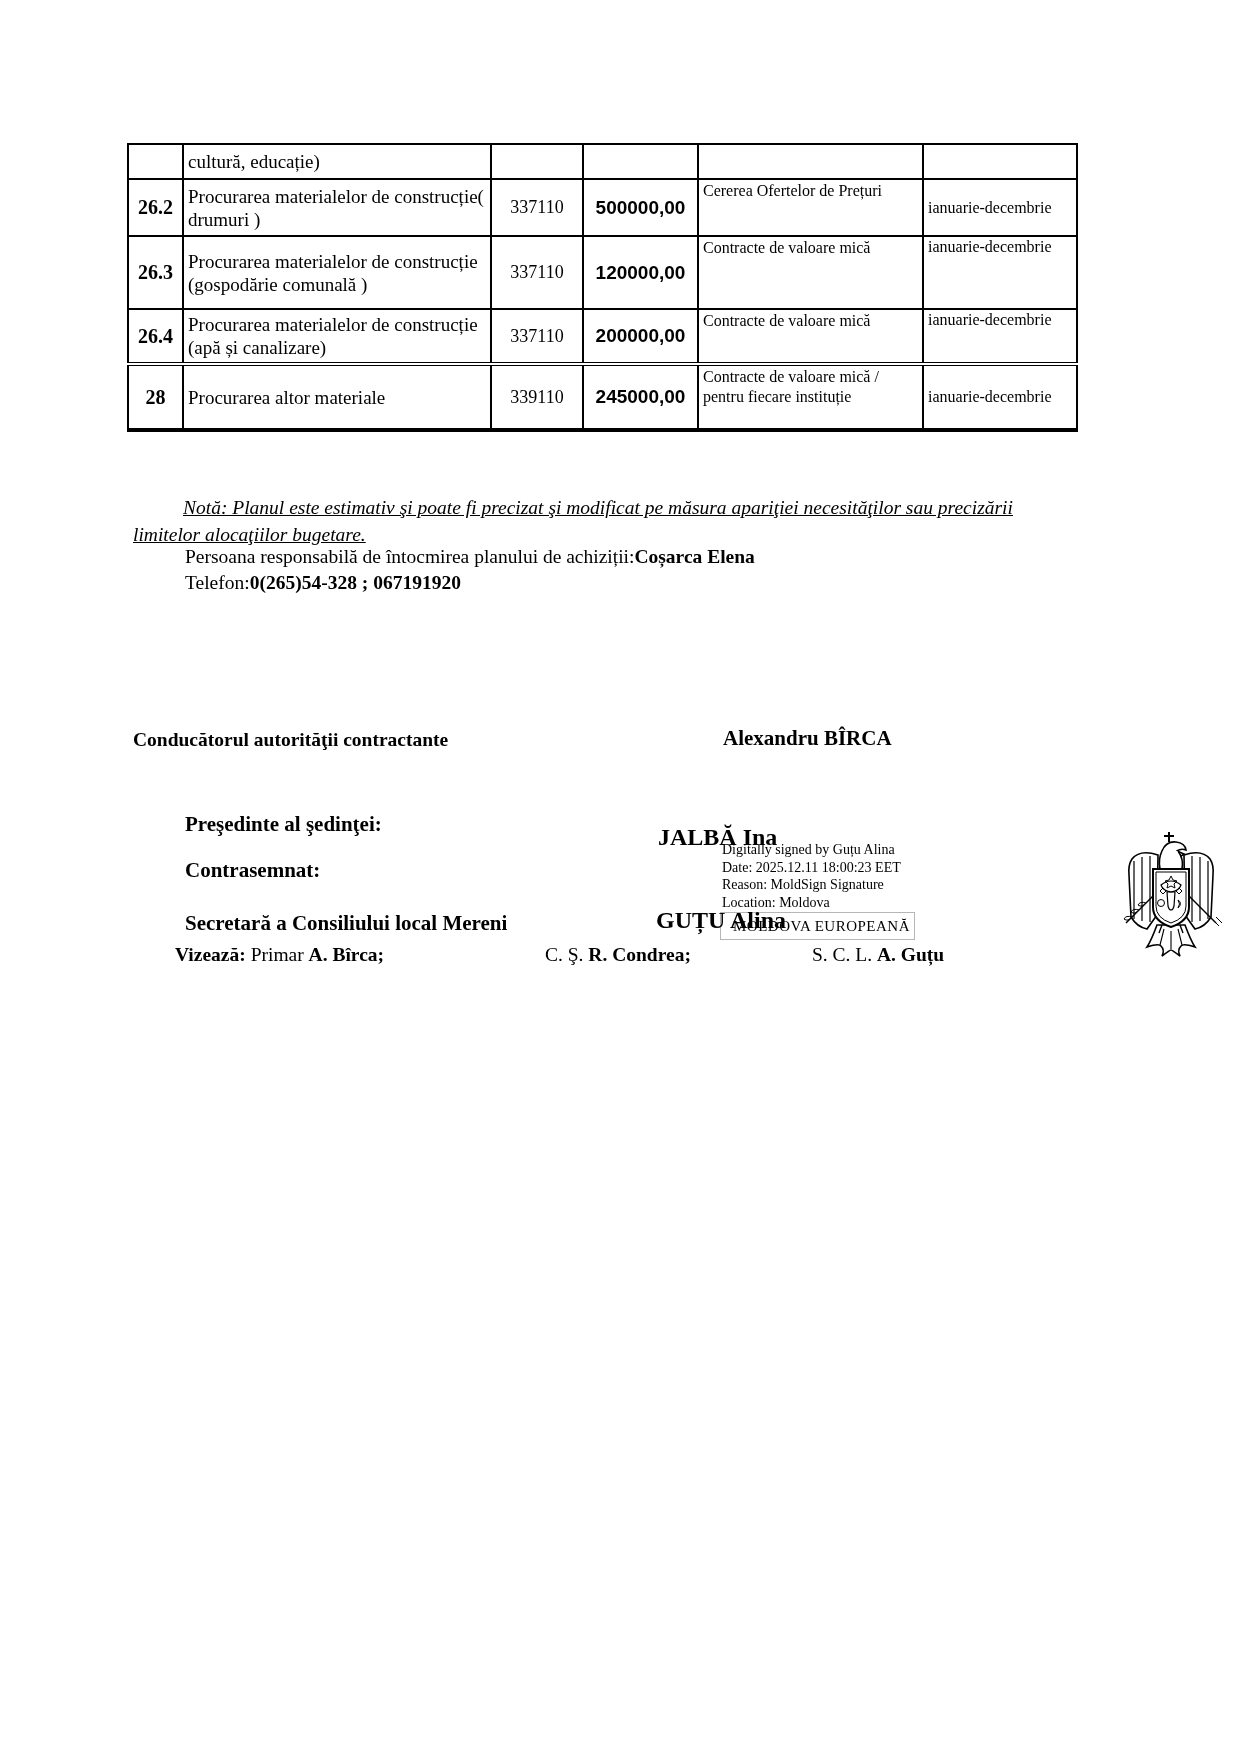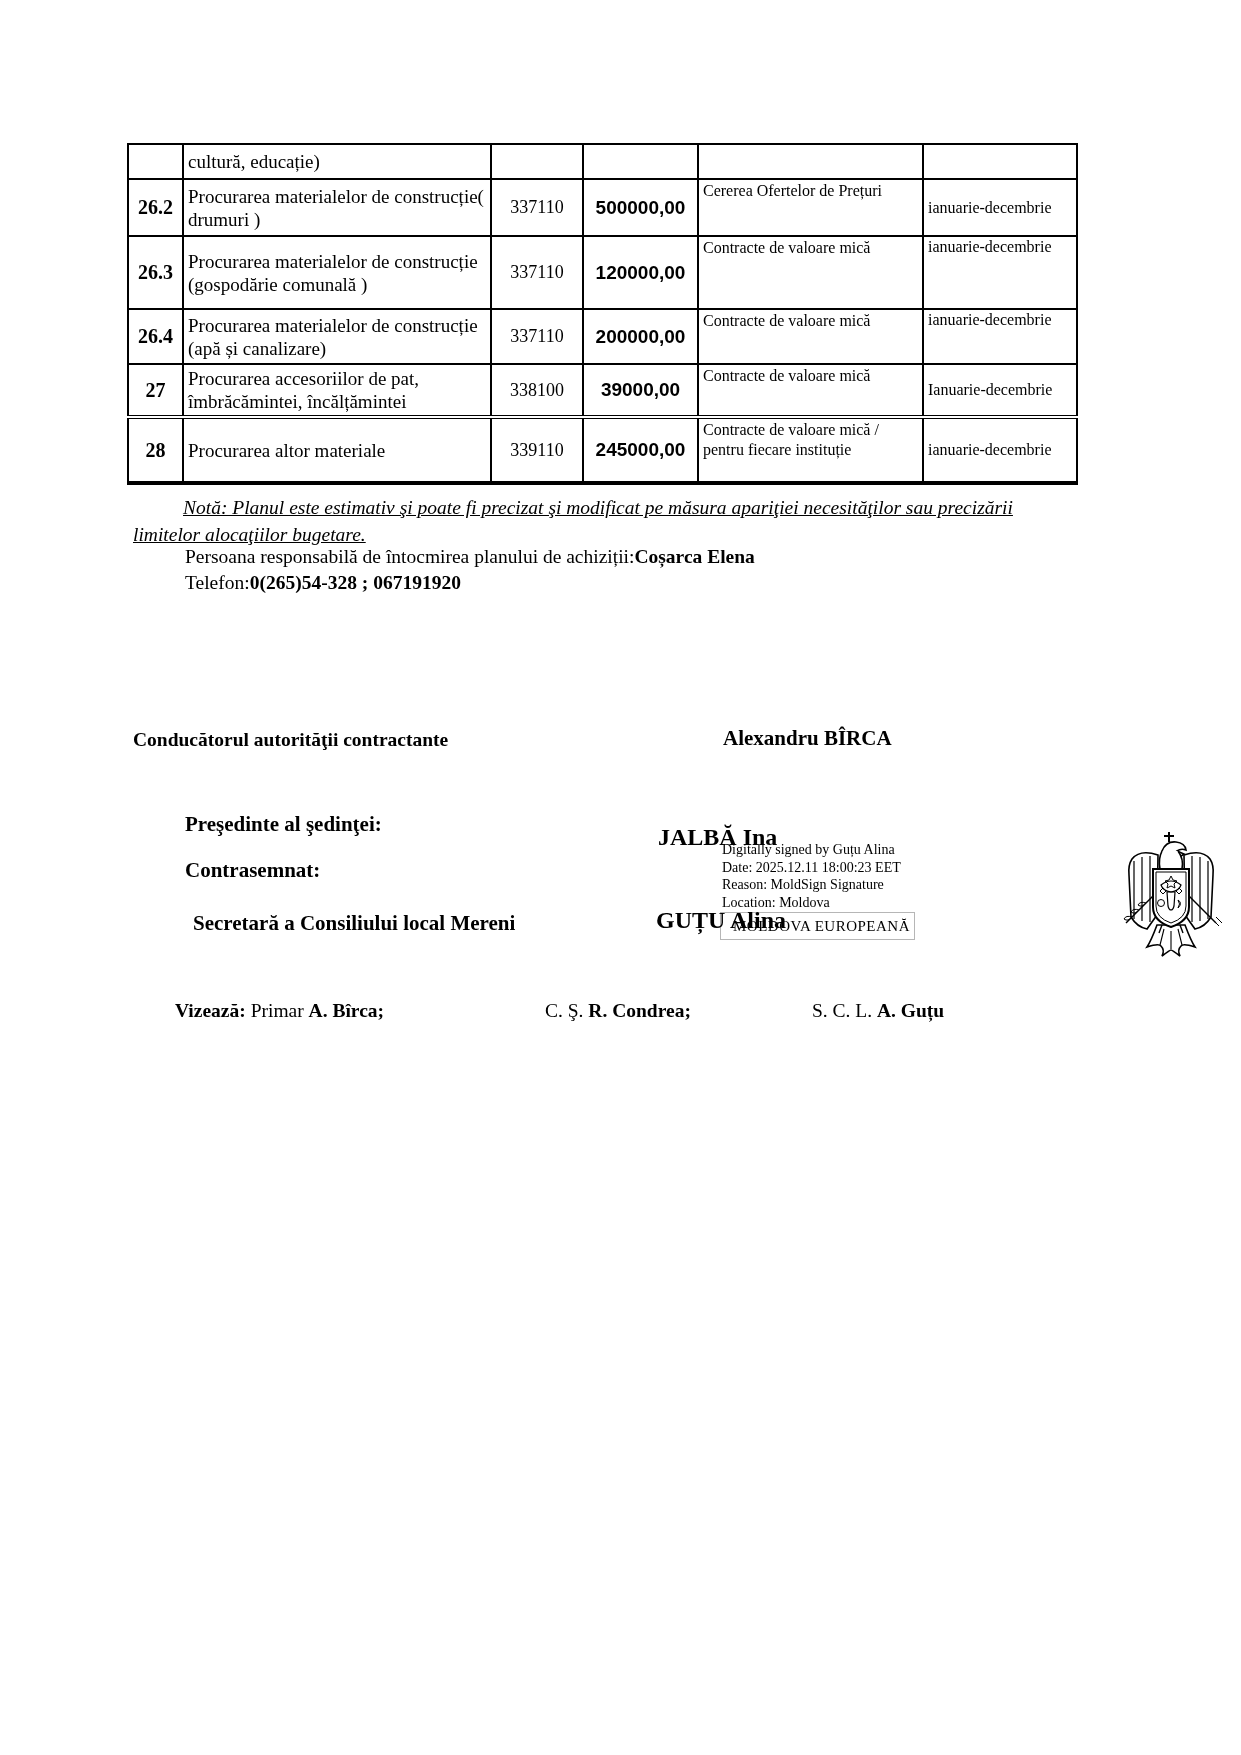--- a/index.html
+++ b/index.html
@@ -38,35 +38,35 @@
     font-style:italic;font-size:19.5px;line-height:27px;
     text-decoration:underline;text-indent:50px;
   }
   .contact{left:185px;top:544px;font-size:19.5px;line-height:26px;}
   .b{font-weight:bold;}
   .conducator-label{left:133px;top:729px;font-size:19.5px;font-weight:bold;}
   .conducator-name{left:723px;top:726px;font-size:21px;font-weight:bold;}
   .presedinte-label{left:185px;top:812px;font-size:21px;font-weight:bold;}
   .presedinte-name{left:658px;top:808px;font-size:24px;font-weight:bold;margin-top:16px;}
   .contrasemnat-label{left:185px;top:858px;font-size:21px;font-weight:bold;}
-  .secretara-label{left:185px;top:911px;font-size:21px;font-weight:bold;margin-left:8px;}
+  .secretara-label{left:185px;top:911px;font-size:21px;font-weight:bold;}
   .gutu-name{left:656px;top:907px;font-size:24px;font-weight:bold;z-index:3;}
   .digsig{
     left:722px;top:841px;
     font-size:14px;line-height:17.5px;
     z-index:1;
   }
   .stamp{
     left:720px;top:912px;width:185px;height:26px;
     border:1px solid #b6b6b6;
     font-size:15px;line-height:26px;text-align:center;
     letter-spacing:.5px;
     z-index:2;background:transparent;padding-left:8px;
   }
-  .viza{left:175px;top:1000px;font-size:19.5px;width:900px;font-family:Liberation Serif, serif;}
+  .viza{left:175px;top:944px;font-size:19.5px;width:900px;font-family:Liberation Serif, serif;}
   .viza .seg2{position:absolute;left:370px;top:0;}
   .viza .seg3{position:absolute;left:637px;top:0;}
   .coa{position:absolute;left:1112px;top:829px;width:118px;height:132px;}
 </style>
 </head>
 <body>
 
 <div class="page">
 
   <table class="plan">
@@ -95,28 +95,20 @@
         <td class="c-proc">Contracte de valoare mică</td>
         <td class="c-per pt">ianuarie-decembrie</td>
       </tr>
       <tr style="height:55px;">
         <td class="c-no">26.4</td>
         <td class="c-desc">Procurarea materialelor de construcție (apă și canalizare)</td>
         <td class="c-code">337110</td>
         <td class="c-amt">200000,00</td>
         <td class="c-proc">Contracte de valoare mică</td>
         <td class="c-per pt">ianuarie-decembrie</td>
-      </tr>
-      <tr style="height:53px;">
-        <td class="c-no">27</td>
-        <td class="c-desc">Procurarea accesoriilor de pat, îmbrăcămintei, încălțămintei</td>
-        <td class="c-code">338100</td>
-        <td class="c-amt">39000,00</td>
-        <td class="c-proc">Contracte de valoare mică</td>
-        <td class="c-per">Ianuarie-decembrie</td>
       </tr>
       <tr class="last" style="height:66px;">
         <td class="c-no">28</td>
         <td class="c-desc">Procurarea altor materiale</td>
         <td class="c-code">339110</td>
         <td class="c-amt">245000,00</td>
         <td class="c-proc">Contracte de valoare mică / pentru fiecare instituție</td>
         <td class="c-per">ianuarie-decembrie</td>
       </tr>
     </tbody>

